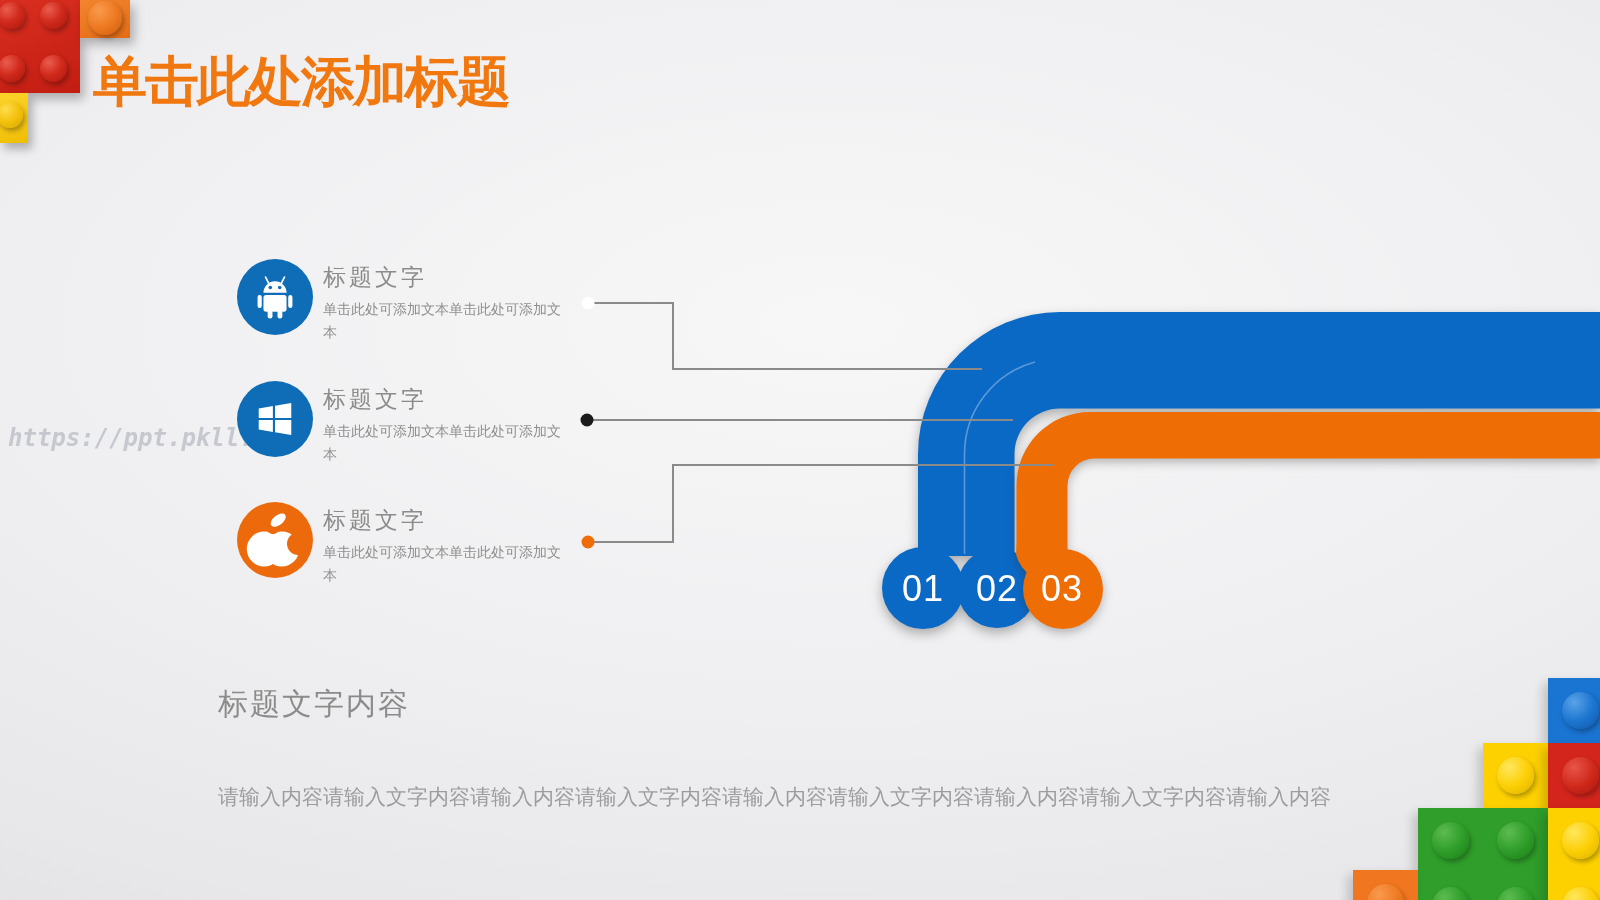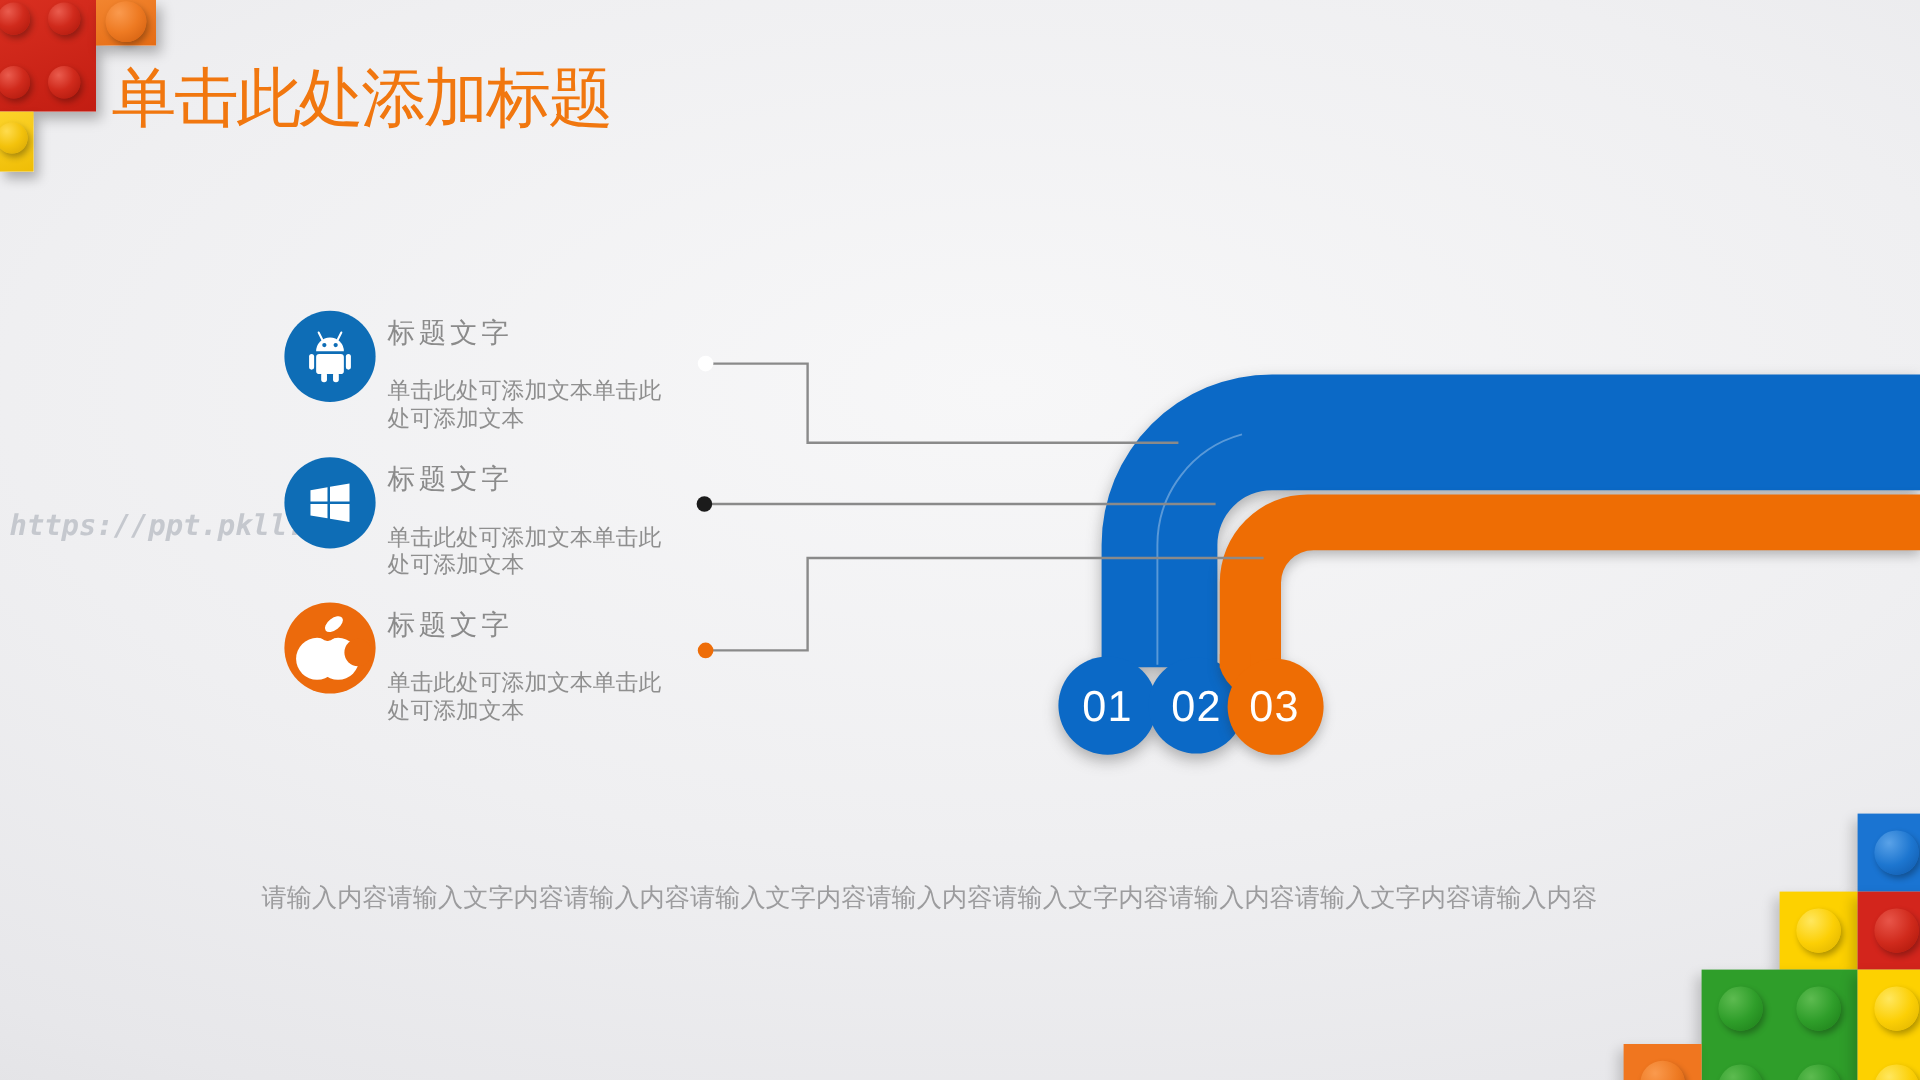--- a/index.html
+++ b/index.html
@@ -4,45 +4,45 @@
 <style>
   html,body{margin:0;padding:0;background:#b9b9bd;}
   .slide{
     position:relative;width:1600px;height:900px;overflow:hidden;
     background:radial-gradient(115% 95% at 52% 36%, #f7f7f8 0%, #efeff1 45%, #e7e7ea 75%, #dcdcdf 100%);
     font-family:"Liberation Sans", sans-serif;
   }
   
   .main-title{
     position:absolute;left:93px;top:46px;
-    font-size:54px;font-weight:400;letter-spacing:-2px;color:#f1770f;
+    font-size:54px;font-weight:700;letter-spacing:-2px;color:#f1770f;
     white-space:nowrap;
   }
   
   .watermark{
     position:absolute;left:8px;top:424px;
     font-family:"DejaVu Sans Mono", monospace;
     font-size:24px;font-weight:bold;font-style:italic;
     color:#c5c8ce;letter-spacing:0px;white-space:nowrap;
   }
   
   .item{position:absolute;left:237px;display:flex;gap:10px;}
   .item.i1{top:259px;} .item.i2{top:381px;} .item.i3{top:502px;}
   .icon-circle{
     width:76px;height:76px;border-radius:50%;flex:0 0 76px;
     display:flex;align-items:center;justify-content:center;
   }
   .icon-blue{background:#0e6db6;} .icon-orange{background:#ec6a0c;}
   .item-text{padding-top:1px;}
   .item-title{font-size:23px;letter-spacing:3px;color:#8b8b8b;line-height:34px;}
-  .item-desc{font-size:19px;line-height:23px;color:#8f8f8f;width:238px;margin-top:21px;letter-spacing:0;}
+  .item-desc{font-size:14px;line-height:23px;color:#8f8f8f;width:238px;margin-top:4px;letter-spacing:0;}
   
   .bottom-heading{position:absolute;left:218px;top:684px;font-size:30px;letter-spacing:2px;color:#8b8b8b;}
   .bottom-body{position:absolute;left:218px;top:738px;font-size:21px;line-height:21.5px;color:#9c9c9e;}
-  .bottom-body div{white-space:nowrap;}
+  .bottom-body div{white-space:nowrap;margin-top:48px;}
   
   .pipes-svg{position:absolute;left:0;top:0;}
   .g-blue{filter:drop-shadow(0 5px 6px rgba(40,40,40,0.35));}
   .g-orange{filter:drop-shadow(0 4px 5px rgba(40,40,40,0.30));}
   .pipes-svg text{font-family:"Liberation Sans", sans-serif;fill:#ffffff;font-size:36px;letter-spacing:1px;}
   
   .brick{position:absolute;}
   .brick.tl{box-shadow:4px 6px 10px rgba(0,0,0,0.28);}
   .brick.br{box-shadow:-5px 5px 10px rgba(0,0,0,0.18);}
   .stud{position:absolute;border-radius:50%;box-shadow:2px 3px 5px rgba(0,0,0,0.30);}
@@ -189,17 +189,18 @@
           <ellipse cx="3" cy="-12.5" rx="5" ry="2.8" fill="#ffffff" transform="rotate(-38 3 -12.5)"></ellipse>
         </g>
       </svg>
     </div>
     <div class="item-text">
       <div class="item-title">标题文字</div>
       <div class="item-desc">单击此处可添加文本单击此处可添加文本</div>
     </div>
   </div>
 
+  <div class="bottom-heading">标题文字内容</div>
   <div class="bottom-body">
     <div>请输入内容请输入文字内容请输入内容请输入文字内容请输入内容请输入文字内容请输入内容请输入文字内容请输入内容</div>
   </div>
 
 </div>
 
 </body></html>

